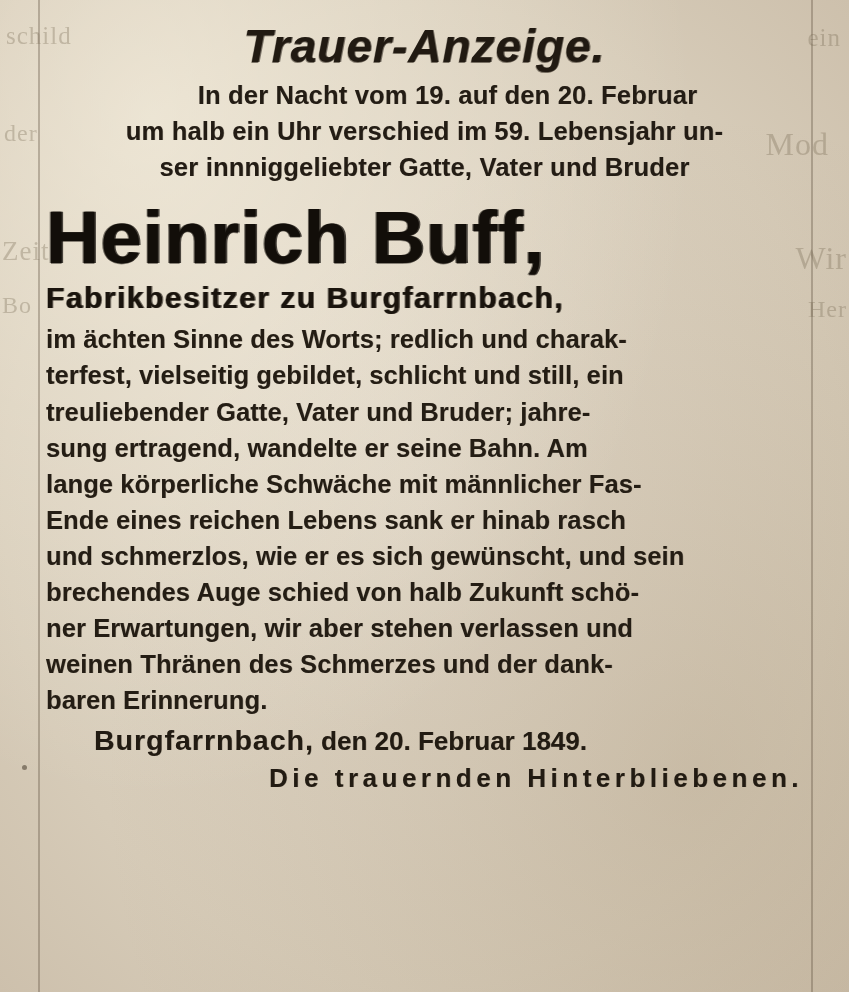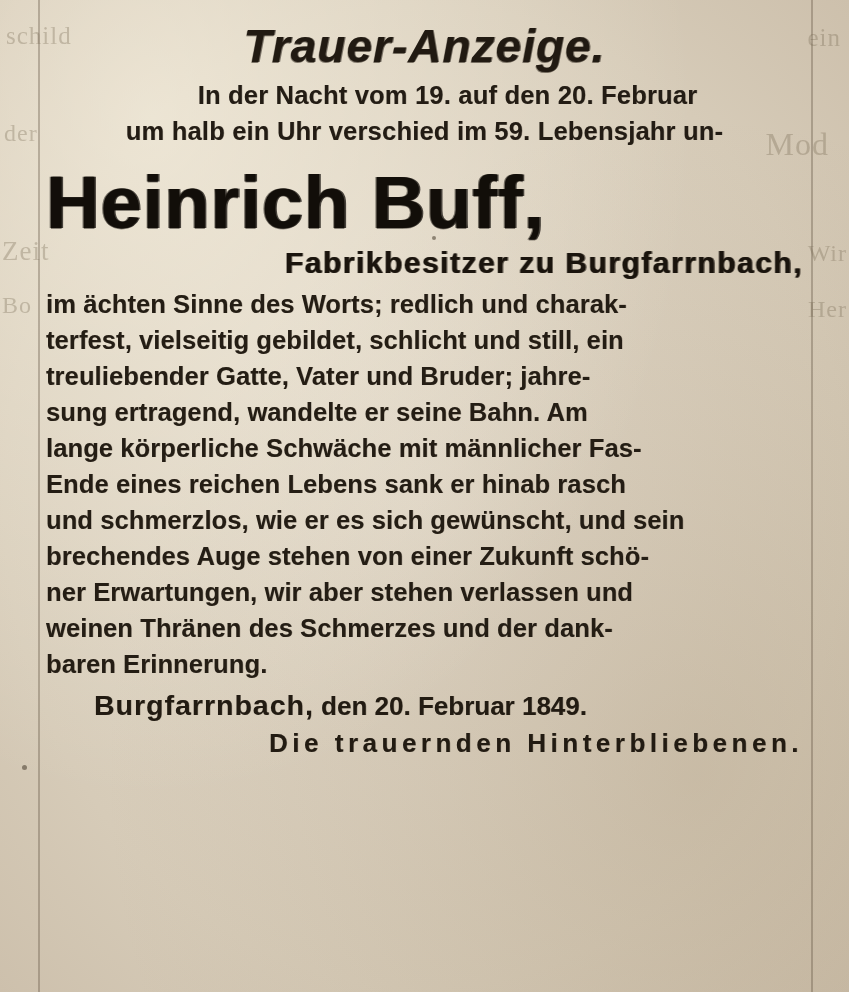--- a/index.html
+++ b/index.html
@@ -105,21 +105,21 @@
     margin: 16px 0 6px 0;
     color: #120e09;
     text-shadow:
       1.6px 0 0 rgba(18,14,9,0.75),
       -1.2px 0 0 rgba(18,14,9,0.55),
       0 1.4px 0 rgba(18,14,9,0.45);
   }
 
   
   .occupation {
-    text-align: right;
+    text-align: left;
     font-size: 30px;
     font-weight: bold;
     letter-spacing: 1.5px;
     margin: 2px 0 6px 0;
     color: #1a140d;
     text-shadow:
       1.1px 0 0 rgba(26,20,13,0.6),
       -0.8px 0.4px 0 rgba(26,20,13,0.4);
   }
 
@@ -177,49 +177,50 @@
 <div id="page">
 
   <div class="rule left"></div>
   <div class="rule right"></div>
 
   <div class="bleed" style="left:6px; top:22px; font-size:25px;">schild</div>
   <div class="bleed" style="right:8px; top:24px; font-size:25px;text-align:right;">ein</div>
   <div class="bleed" style="left:4px; top:120px; font-size:24px;">der</div>
   <div class="bleed" style="right:20px; top:126px; font-size:32px;">Mod</div>
   <div class="bleed" style="left:2px; top:236px; font-size:27px;">Zeit</div>
-  <div class="bleed" style="right:2px; top:240px; font-size:24px;">Wir</div>
+  <div class="bleed" style="right:2px; top:240px; font-size:32px;">Wir</div>
   <div class="bleed" style="left:2px; top:292px; font-size:24px;">Bo</div>
   <div class="bleed" style="right:2px; top:296px; font-size:24px;">Her</div>
 
   <div class="speck" style="left:22px; top:765px; width:5px; height:5px;"></div>
   <div class="speck" style="left:432px; top:236px; width:4px; height:4px;"></div>
 
   <div class="content">
 
     <div class="headline fraktur">Trauer-Anzeige.</div>
 
     <div class="intro fraktur">
       <span class="ind">In der Nacht vom 19. auf den 20. Februar</span><br>
       <span>um halb ein Uhr verschied im 59. Lebensjahr un-</span><br>
+      <span>ser innniggeliebter Gatte, Vater und Bruder</span>
     </div>
 
     <div class="bigname fraktur">Heinrich Buff,</div>
 
     <div class="occupation fraktur">Fabrikbesitzer zu Burgfarrnbach,</div>
 
     <div class="body-text fraktur">
       <span class="line">im ächten Sinne des Worts; redlich und charak-</span>
       <span class="line">terfest, vielseitig gebildet, schlicht und still, ein</span>
       <span class="line">treuliebender Gatte, Vater und Bruder; jahre-</span>
       <span class="line">sung ertragend, wandelte er seine Bahn. Am</span>
       <span class="line">lange körperliche Schwäche mit männlicher Fas-</span>
       <span class="line">Ende eines reichen Lebens sank er hinab rasch</span>
       <span class="line">und schmerzlos, wie er es sich gewünscht, und sein</span>
-      <span class="line">brechendes Auge stehen von einer Zukunft schö-</span>
+      <span class="line">brechendes Auge schied von halb Zukunft schö-</span>
       <span class="line">ner Erwartungen, wir aber stehen verlassen und</span>
       <span class="line">weinen Thränen des Schmerzes und der dank-</span>
       <span class="line">baren Erinnerung.</span>
     </div>
 
     <div class="dateline fraktur">
       <span class="place">Burgfarrnbach,</span>
       <span>den 20. Februar 1849.</span>
     </div>
 

